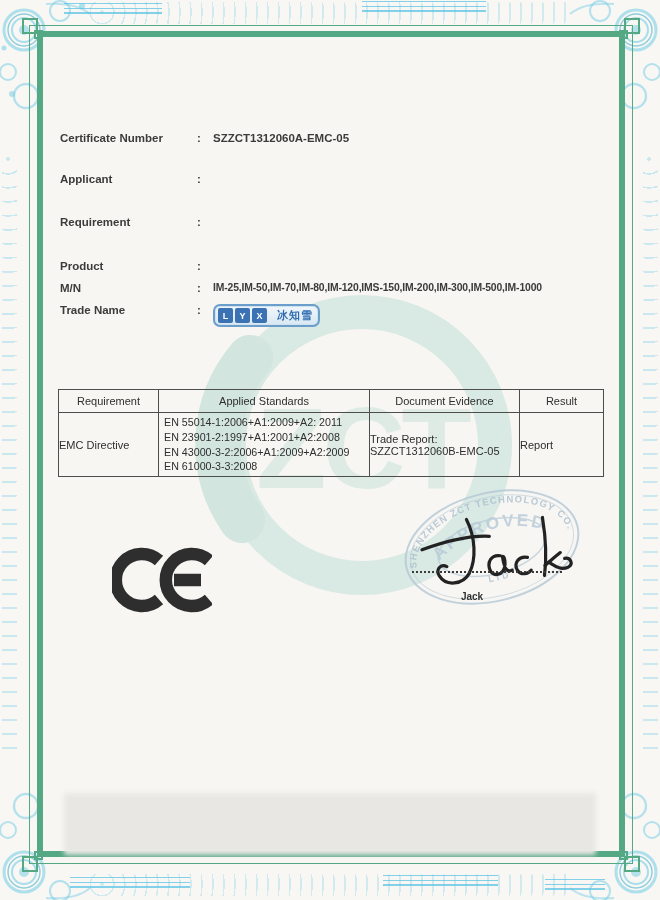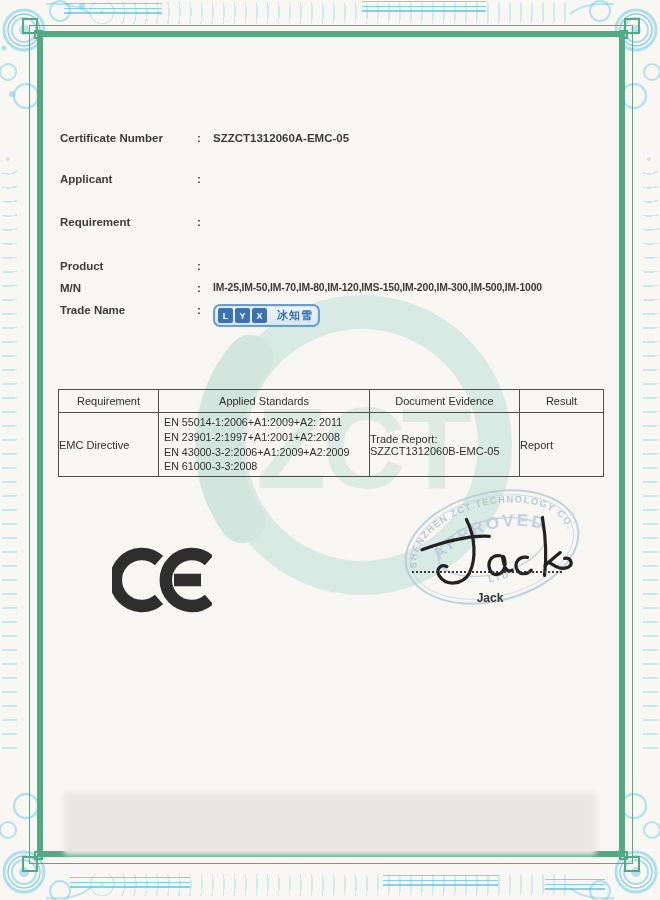--- a/index.html
+++ b/index.html
@@ -58,22 +58,22 @@
   table.cert th, table.cert td { border:1.3px solid #4d4d4d; font-weight:normal; background:transparent; }
   table.cert th { height:23px; }
   table.cert td { height:64px; text-align:left; vertical-align:middle; }
   td.stds { text-align:left; font-size:10.7px; line-height:14.6px; padding:2px 2px 2px 5px; }
 
   .ce-mark { position:absolute; left:112px; top:539px; }
   .stamp { position:absolute; left:390px; top:472px; opacity:.8; }
   .signature { position:absolute; left:410px; top:506px; transform:rotate(-3deg); }
   .dotline { position:absolute; left:412px; top:571px; width:150px;
     border-bottom:2.4px dotted #3a3a3a; }
-  .signer, .signdate { position:absolute; left:402px; width:176px; text-align:center;
-    font-weight:bold; font-size:12px; color:#333; }
+  .signer, .signdate { position:absolute; left:384px; width:176px; text-align:center;
+    font-weight:bold; font-size:10px; color:#333; }
   .signer { top:591px; } .signdate { top:606px; }
 
   .statement { position:absolute; left:62px; top:695px; width:546px;
     font-size:11.5px; line-height:16.5px; color:#474747; }
 
   .redacted { position:absolute; left:64px; top:793px; width:532px; height:62px;
     background:#e9e7e4; border-radius:3px; filter:blur(2.5px); }
 </style>
 </head>
 <body>

